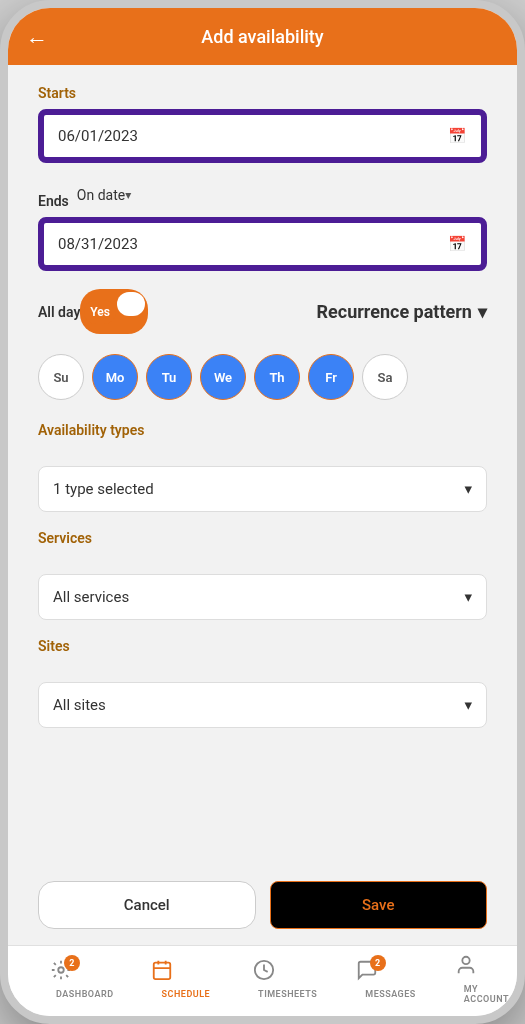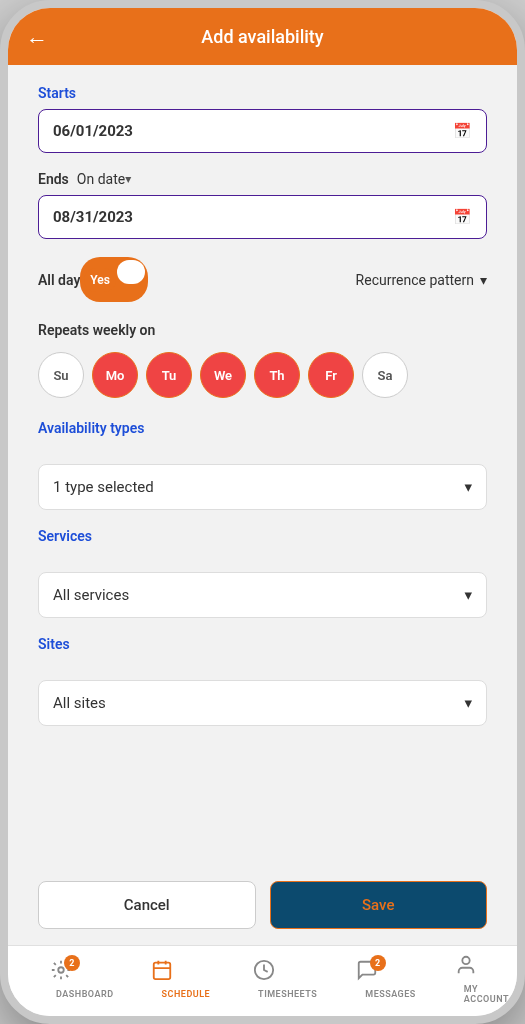--- a/index.html
+++ b/index.html
@@ -46,52 +46,52 @@
     }
     .content {
       flex: 1;
       overflow-y: auto;
       padding: 20px 30px;
       background: #f2f2f2;
     }
     .field-label {
       font-size: 14px;
       font-weight: 600;
-      color: #1d4ed8;
+      color: #a16207;
       margin-bottom: 8px;
     }
     .input-row {
       display: flex;
       align-items: center;
       background: white;
-      border: 1px solid #4c1d95;
+      border: 6px solid #4c1d95;
       border-radius: 8px;
       padding: 12px 14px;
       margin-bottom: 18px;
       justify-content: space-between;
-      font-weight: bold;
     }
     .input-row span {
       font-size: 15px;
       color: #333;
     }
     .cal-icon {
       color: #888;
       font-size: 20px;
     }
     .ends-row {
       display: flex;
       align-items: center;
       margin-bottom: 8px;
       gap: 8px;
     }
     .ends-label {
       font-size: 14px;
       font-weight: 600;
       color: #333;
+      margin-top: 12px;
     }
     .on-date-btn {
       display: flex;
       align-items: center;
       font-size: 14px;
       color: #333;
       cursor: pointer;
       background: none;
       border: none;
       font-family: inherit;
@@ -143,22 +143,22 @@
       background: white;
       border-radius: 14px;
       position: absolute;
       right: 3px;
       top: 3px;
     }
     .recurrence-btn {
       display: flex;
       align-items: center;
       gap: 6px;
-      font-size: 14px;
-      font-weight: 400;
+      font-size: 18px;
+      font-weight: 700;
       color: #333;
       cursor: pointer;
       background: none;
       border: none;
       font-family: inherit;
     }
     .section-label {
       font-size: 14px;
       font-weight: 600;
       color: #333;
@@ -180,21 +180,21 @@
       font-weight: 600;
       color: #555;
       cursor: pointer;
       display: flex;
       align-items: center;
       justify-content: center;
       font-family: inherit;
       text-align: right;
     }
     .day-btn.active {
-      background: #ef4444;
+      background: #3b82f6;
       color: white;
       border-color: #E8701A;
     }
     .dropdown-field {
       background: white;
       border: 1px solid #ddd;
       border-radius: 8px;
       padding: 13px 14px;
       margin-bottom: 18px;
       display: flex;
@@ -215,34 +215,34 @@
       display: flex;
       gap: 14px;
       padding: 16px 30px;
       background: #f2f2f2;
       flex-shrink: 0;
     }
     .btn-cancel {
       flex: 1;
       padding: 14px;
       border: 1.5px solid #ccc;
-      border-radius: 8px;
+      border-radius: 16px;
       background: white;
       font-size: 15px;
       font-weight: 500;
       color: #333;
       cursor: pointer;
       font-family: inherit;
     }
     .btn-save {
       flex: 1;
       padding: 14px;
       border: 1.5px solid #E8701A;
       border-radius: 8px;
-      background: #0c4a6e;
+      background: #000000;
       font-size: 15px;
       font-weight: 500;
       color: #E8701A;
       cursor: pointer;
       font-family: inherit;
     }
     .bottom-nav {
       background: white;
       border-top: 1px solid #e0e0e0;
       display: flex;
@@ -338,21 +338,20 @@
           <span class="toggle-yes">Yes</span>
           <div class="toggle-knob"></div>
         </div>
       </div>
       <button class="recurrence-btn">
         <span>Recurrence pattern</span>
         <span>▾</span>
       </button>
     </div>
 
-    <div class="section-label">Repeats weekly on</div>
     <div class="days-row" id="days-row">
     <button class="day-btn">Su</button>
         <button class="day-btn active">Mo</button>
         <button class="day-btn active">Tu</button>
         <button class="day-btn active">We</button>
         <button class="day-btn active">Th</button>
         <button class="day-btn active">Fr</button>
         <button class="day-btn">Sa</button>
       </div>
 

